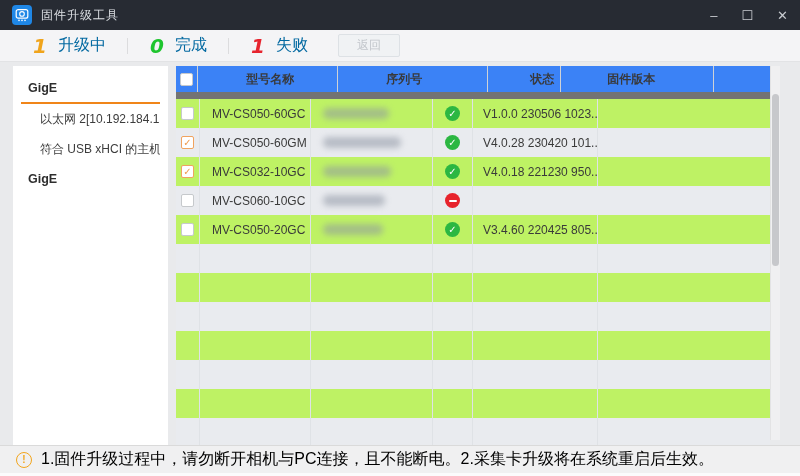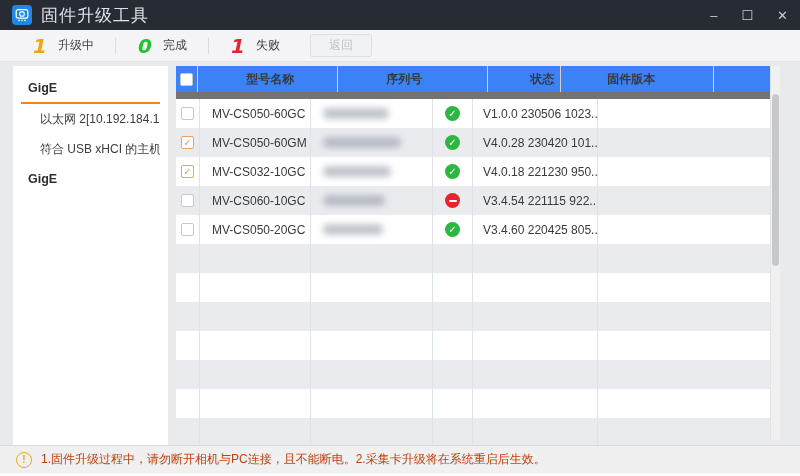--- a/index.html
+++ b/index.html
@@ -8,53 +8,53 @@
     font-family:"Liberation Sans","DejaVu Sans",sans-serif;
     background:#e9eaec;
   }
   
   .titlebar{
     position:absolute;top:0;left:0;right:0;height:30px;
     background:#272b33;display:flex;align-items:center;padding:0 12px;box-sizing:border-box;
   }
   .appicon{width:20px;height:20px;border-radius:4px;background:#1f87e6;margin-right:9px;
     display:flex;align-items:center;justify-content:center;flex:none;}
-  .wintitle{color:#dde0e4;font-size:17px;letter-spacing:1px;}
+  .wintitle{color:#dde0e4;font-size:12px;letter-spacing:1px;}
   .wctrls{margin-left:auto;display:flex;align-items:center;gap:24px;}
   .wctrls span{color:#c9ccd1;font-size:13px;line-height:1;cursor:default;}
   
   .toolbar{
     position:absolute;top:30px;left:0;right:0;height:32px;background:#f4f4f6;
     border-bottom:1px solid #e2e3e5;display:flex;align-items:center;padding-left:32px;box-sizing:border-box;
   }
   .cnum{font-style:italic;font-weight:bold;font-size:20px;font-family:"DejaVu Sans",sans-serif;
     min-width:16px;text-align:center;line-height:1;}
   .cnum.orange{color:#f0a41c;} .cnum.green{color:#1ec52e;} .cnum.red{color:#e6242e;}
-  .clabel{font-size:12px;color:#404040;margin-left:10px;}
+  .clabel{font-size:16px;color:#0369a1;margin-left:10px;}
   .vdiv{width:1px;height:16px;background:#dcdcde;margin:0 21px;}
   .backbtn{
     margin-left:30px;width:62px;height:23px;background:#f0f2f4;border:1px solid #dde1e5;
     border-radius:2px;color:#c2c6cb;font-size:12px;font-family:inherit;
   }
   
   .content{position:absolute;top:62px;left:0;right:0;bottom:31px;background:#e9eaec;
     padding:4px 0 0 13px;box-sizing:border-box;display:flex;gap:8px;}
   
   .sidebar{width:155px;height:379px;background:#ffffff;flex:none;padding-top:8px;box-sizing:border-box;}
   .sideitem{height:30px;display:flex;align-items:center;margin:0 8px;padding-left:7px;
     font-size:12.5px;color:#2e2e2e;white-space:nowrap;overflow:hidden;cursor:default;box-sizing:border-box;}
   .sideitem.group{font-weight:bold;}
   .sideitem.child{padding-left:19px;font-size:12px;color:#3c3c3c;}
   .sideitem.selected{border-bottom:2px solid #f08519;}
   
   .tablewrap{width:604px;height:379px;flex:none;position:relative;}
   .tgrid{width:594px;}
   .thead{display:flex;height:26px;background:#3b82f6;border-bottom:7px solid #737373;gap:36px;}
   .trow{display:flex;height:29px;}
-  .trow.odd{background:#ffffff;} .trow.even{background:#e9ebef;}
+  .trow.odd{background:#bef264;} .trow.even{background:#e9ebef;}
   .td{display:flex;align-items:center;box-sizing:border-box;border-right:1px solid #dfe2e6;
     font-size:12px;color:#3a3a3a;overflow:hidden;white-space:nowrap;}
   .thead .td{font-weight:bold;color:#38393b;border-right-color:#cfd2d6;}
   .c-check{width:24px;justify-content:center;padding-left:0;}
   .c-model{width:111px;padding-left:12px;}
   .c-serial{width:122px;padding-left:12px;}
   .c-status{width:40px;justify-content:center;}
   .c-fw{width:125px;padding-left:10px;}
   .c-up{flex:1;padding-left:12px;padding-right:8px;border-right:none;margin-top:35px;}
   
@@ -78,21 +78,21 @@
   .scrollbar{position:absolute;top:0;right:0;width:10px;height:374px;background:#f0f0f1;
     border-left:1px solid #e3e3e4;box-sizing:border-box;}
   .thumb{position:absolute;left:1px;top:28px;width:7px;height:172px;background:#c7c8cb;border-radius:4px;}
   
   .footer{position:absolute;left:0;right:0;bottom:0;height:31px;background:#fbfbfc;}
   .footbar{height:28px;background:#f0f0f1;border-top:1px solid #dadada;display:flex;
     align-items:center;padding-left:16px;box-sizing:border-box;}
   .warnicon{width:14px;height:14px;border:1px solid #f2a51d;border-radius:50%;color:#f2a51d;
     font-size:10px;font-weight:bold;display:flex;align-items:center;justify-content:center;
     margin-right:9px;flex:none;line-height:1;}
-  .footnote{font-size:12px;color:#c2410c;}
+  .footnote{font-size:16px;color:#000000;}
 </style>
 </head>
 <body>
 
 <div class="titlebar">
   <span class="appicon">
     <svg width="16" height="16" viewBox="0 0 16 16">
       <rect x="2.2" y="2.6" width="11.6" height="8.6" rx="2" fill="none" stroke="#fff" stroke-width="1.2"></rect>
       <circle cx="8" cy="6.9" r="2.3" fill="none" stroke="#fff" stroke-width="1.1"></circle>
       <circle cx="5" cy="13.4" r="0.8" fill="#fff"></circle>
@@ -198,21 +198,20 @@
             </div>
             <div class="td c-model">MV-CS060-10GC</div>
             <div class="td c-serial">
               <span class="blurline" style="width: 62px;"></span>
             </div>
             <div class="td c-status">
               <span class="sic err">
                 <span class="minusbar"></span>
               </span>
             </div>
-            <div class="td c-fw">V3.4.54 221115 922...</div>
             <div class="td c-up"></div>
           </div>
           <div class="trow odd">
             <div class="td c-check">
               <span class="cb"></span>
             </div>
             <div class="td c-model">MV-CS050-20GC</div>
             <div class="td c-serial">
               <span class="blurline" style="width: 60px;"></span>
             </div>

